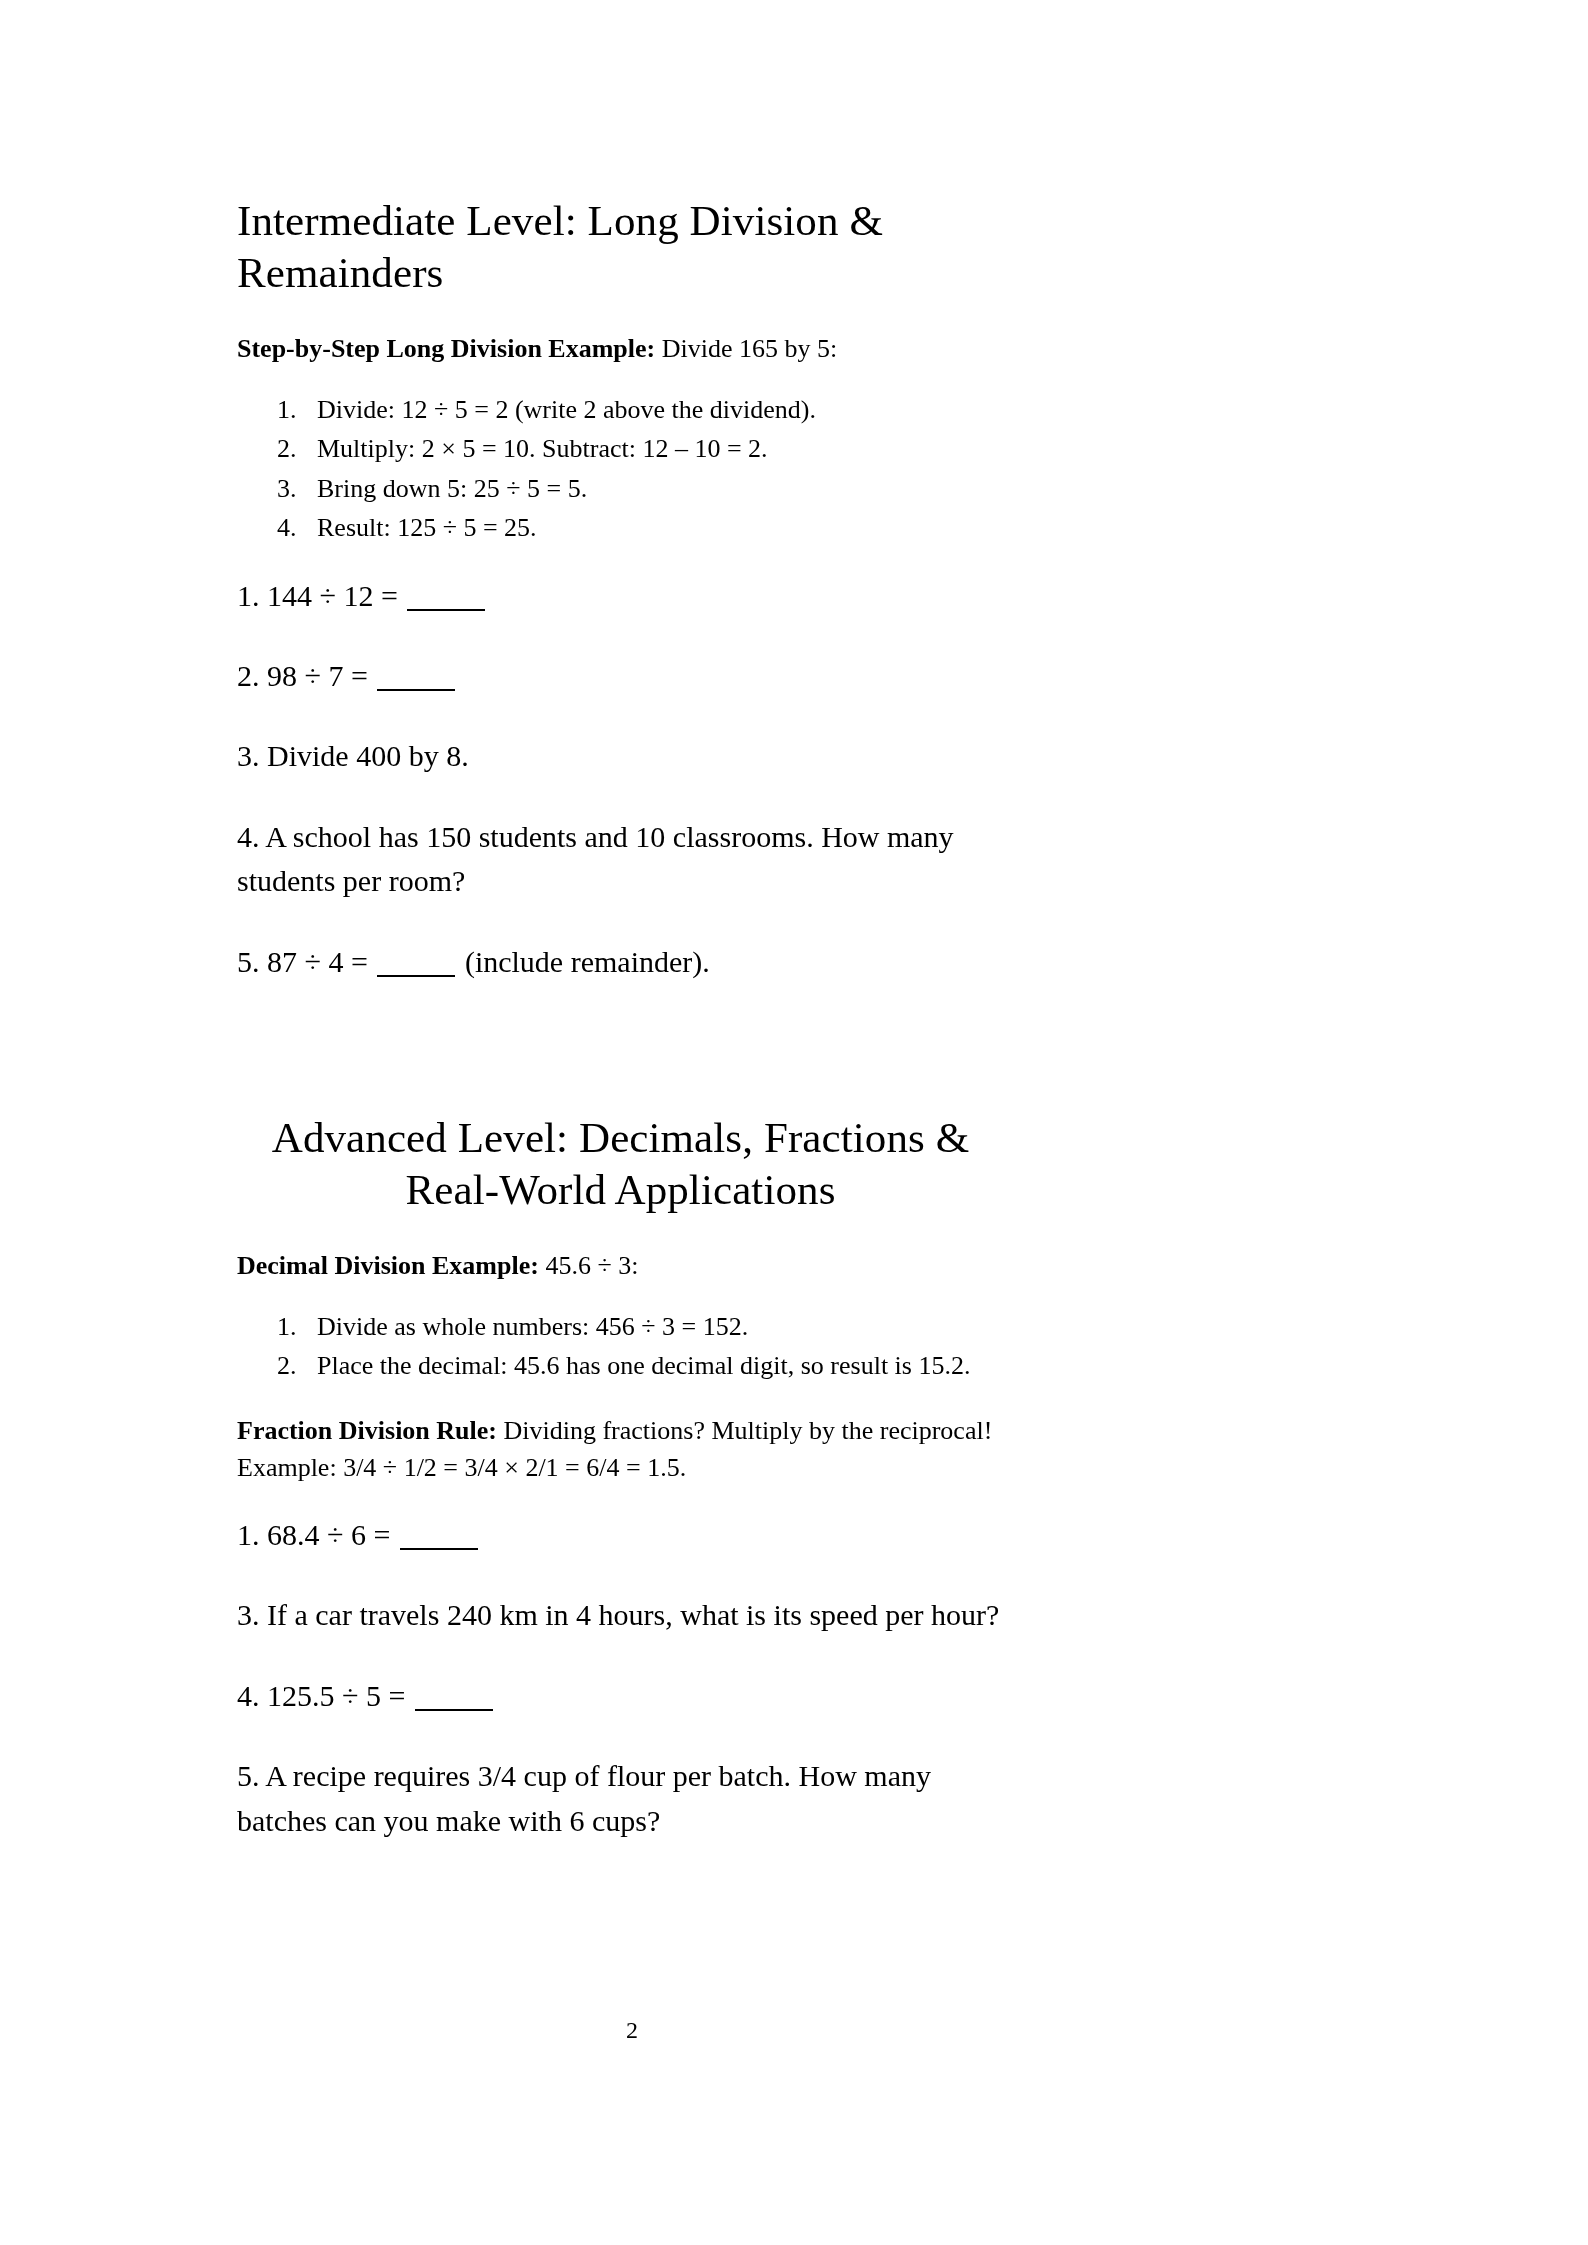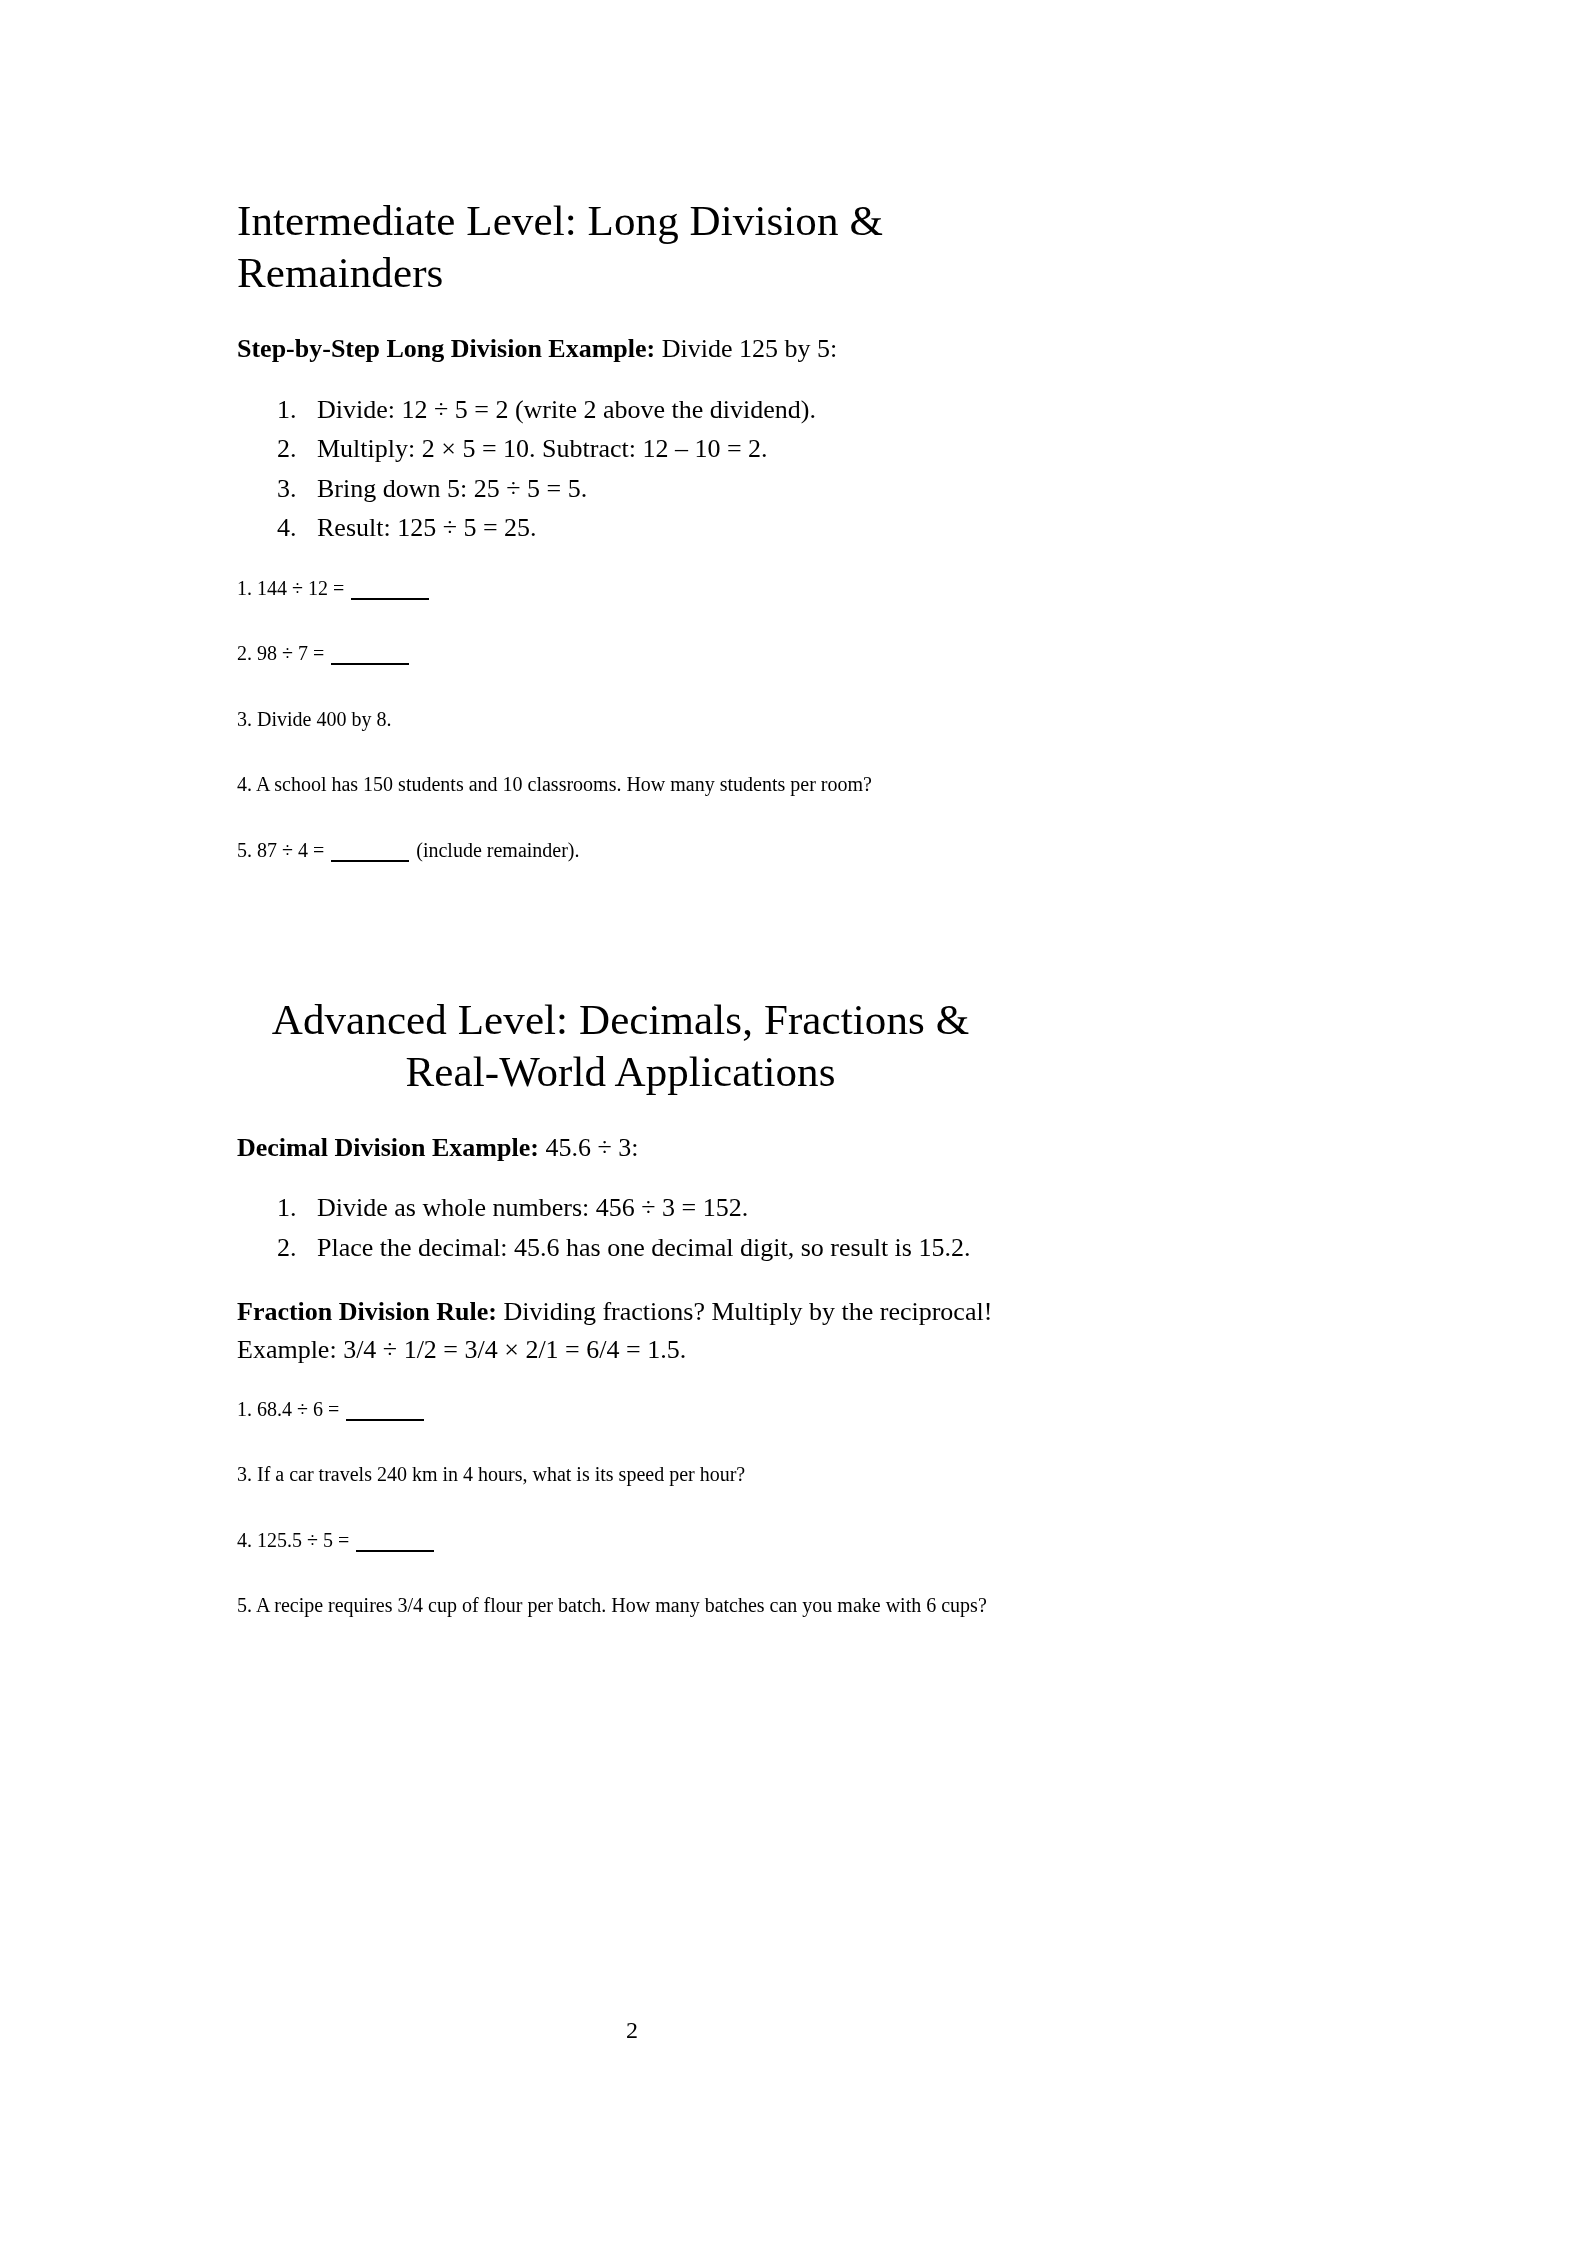--- a/index.html
+++ b/index.html
@@ -57,21 +57,21 @@
     line-height: 1.52;
     margin: 0 0 26px 0;
     padding-left: 66px;
     list-style-position: outside;
   }
   ol.steps li {
     padding-left: 14px;
     margin: 0;
   }
   p.exercise {
-    font-size: 20px;
+    font-size: 30px;
     line-height: 1.48;
     margin: 0 0 36px 0;
     max-width: 1092px;
   }
   p.exercise:last-child {
     margin-bottom: 0;
   }
   .blank {
     display: inline-block;
     width: 78px;
@@ -104,21 +104,21 @@
 </head>
 <body>
 
 <div class="page">
 
   <div class="section">
 
     <h1 class="section-title">Intermediate Level: Long Division &amp; Remainders</h1>
 
     <p class="lead">
-      <span class="runin">Step-by-Step Long Division Example:</span><span> Divide 125 by 5:</span>
+      <span class="runin">Step-by-Step Long Division Example:</span><span> Divide 165 by 5:</span>
     </p>
 
     <ol class="steps">
       <li>Divide: 12 ÷ 5 = 2 (write 2 above the dividend).</li>
       <li>Multiply: 2 × 5 = 10. Subtract: 12 – 10 = 2.</li>
       <li>Bring down 5: 25 ÷ 5 = 5.</li>
       <li>Result: 125 ÷ 5 = 25.</li>
     </ol>
 
     <p class="exercise">

